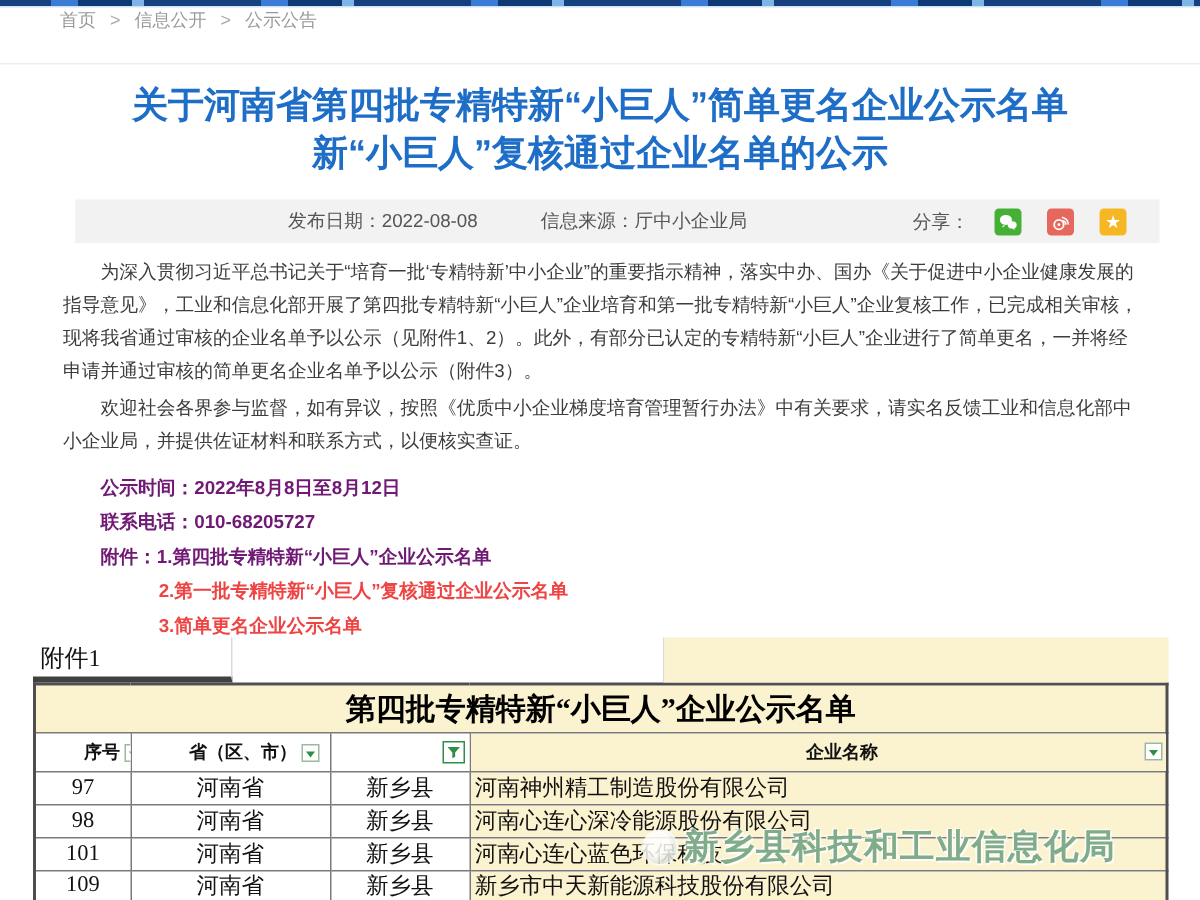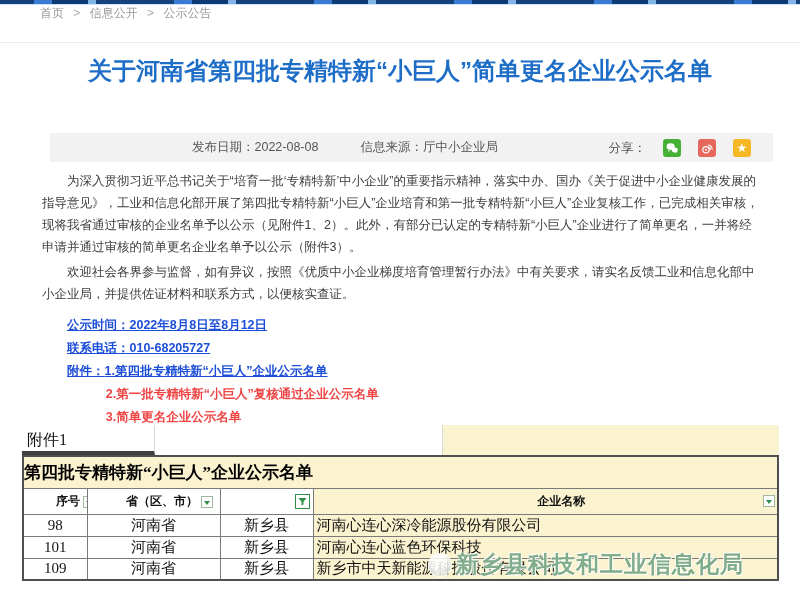--- a/index.html
+++ b/index.html
@@ -23,38 +23,38 @@
   .share-wrap { margin-left:auto; margin-right:22px; display:flex; align-items:flex-end;gap:12px; }
   .share-btn { width:18px; height:18px; border-radius:3px; margin-left:5px; border:0;
     display:inline-flex; align-items:center; justify-content:center; cursor:pointer; padding:0; }
   .share-btn svg { display:block; }
   .share-star { color:#fff; font-size:12px; line-height:1; }
 
   .body-text { position:absolute; top:170px; left:42px; width:718px;
     font-size:12.5px; line-height:22px; color:#3d3d3d; }
   .body-text p { text-indent:2em; margin-bottom:3px; }
   .body-text p.last-para { margin-bottom:9px; }
-  .info-line { padding-left:2em; font-weight:bold; color:#1d4ed8; line-height:23px;text-decoration:underline; }
+  .info-line { padding-left:2em; font-weight:bold; color:#701a75; line-height:23px; }
   .att-item-extra { padding-left:5.1em; font-weight:bold; color:#ef4444; line-height:23px; }
   .doc-date { text-align:right; padding-right:106px; font-weight:600; color:#444; margin-top:3px; }
 
   
   .sheet { position:absolute; top:425px; left:22px; width:757px;
     font-family:"Liberation Serif","DejaVu Serif",serif; color:#111; }
   .sheet-strip { display:flex; height:30px; background:#fff; }
   .sheet-strip .s-cell { border-right:1px solid #d9d9d9; height:100%; }
   .sheet-strip .s1 { width:133px; font-size:16px; line-height:30px; padding-left:5px;
     border-bottom:4px solid #404040; }
   .sheet-strip .s2 { width:288px; }
   .sheet-strip .s3 { flex:1; background:#fbf3cf; border-right:0; }
   table.sheet-table { border-collapse:collapse; table-layout:fixed; width:757px;
     border:2px solid #4f4f4f; }
   .sheet-table td, .sheet-table th { border:1px solid #7a7a7a; overflow:hidden;
     white-space:nowrap; }
-  .title-row td { background:#fbf3cf; text-align:left; font-size:17px; font-weight:bold;
+  .title-row td { background:#fbf3cf; text-align:center; font-size:20px; font-weight:bold;
     height:32px; color:#000; }
   .head-row th { height:26px; font-size:12px; font-weight:bold; background:#fff;
     text-align:center; position:relative;padding-left:32px; }
   .head-row th.col-name { background:#fbf3cf; }
   .data-row td { height:22px; font-size:15px; text-align:center; background:#fff; }
   .data-row td.col-name { background:#fbf3cf; text-align:left; padding-left:3px; }
 
   .filter-dd { display:inline-block; width:12px; height:12px; background:#fff;
     border:1px solid #9db89d; vertical-align:middle; margin-left:3px; position:relative; cursor:pointer; }
   .filter-dd::after { content:""; position:absolute; left:2px; top:4px; width:0; height:0;
@@ -83,20 +83,21 @@
   <a>首页</a>
   <span class="sep">&gt;</span>
   <a>信息公开</a>
   <span class="sep">&gt;</span>
   <a>公示公告</a>
 </div>
 <div class="crumb-divider"></div>
 
 <h1 class="article-title">
   <div>关于河南省第四批专精特新“小巨人”简单更名企业公示名单</div>
+  <div>新“小巨人”复核通过企业名单的公示</div>
 </h1>
 
 <div class="meta-bar">
   <span class="meta-item publish">
     <span>发布日期：</span><span>2022-08-08</span>
   </span>
   <span class="meta-item source">
     <span>信息来源：</span><span>厅中小企业局</span>
   </span>
   <span class="share-wrap">
@@ -166,20 +167,26 @@
           <svg width="11" height="11" viewBox="0 0 16 16">
                 <path d="M2 3h12l-4.6 5.2v4.2l-2.8 1.4V8.2L2 3z" fill="#2f8f46"></path>
               </svg>
         </span>
       </th>
       <th class="col-name">
         <span>企业名称</span><span class="filter-dd at-right"></span>
       </th>
     </tr>
     <tr class="data-row">
+      <td>97</td>
+      <td>河南省</td>
+      <td>新乡县</td>
+      <td class="col-name">河南神州精工制造股份有限公司</td>
+    </tr>
+    <tr class="data-row">
       <td>98</td>
       <td>河南省</td>
       <td>新乡县</td>
       <td class="col-name">河南心连心深冷能源股份有限公司</td>
     </tr>
     <tr class="data-row">
       <td>101</td>
       <td>河南省</td>
       <td>新乡县</td>
       <td class="col-name">河南心连心蓝色环保科技</td>

